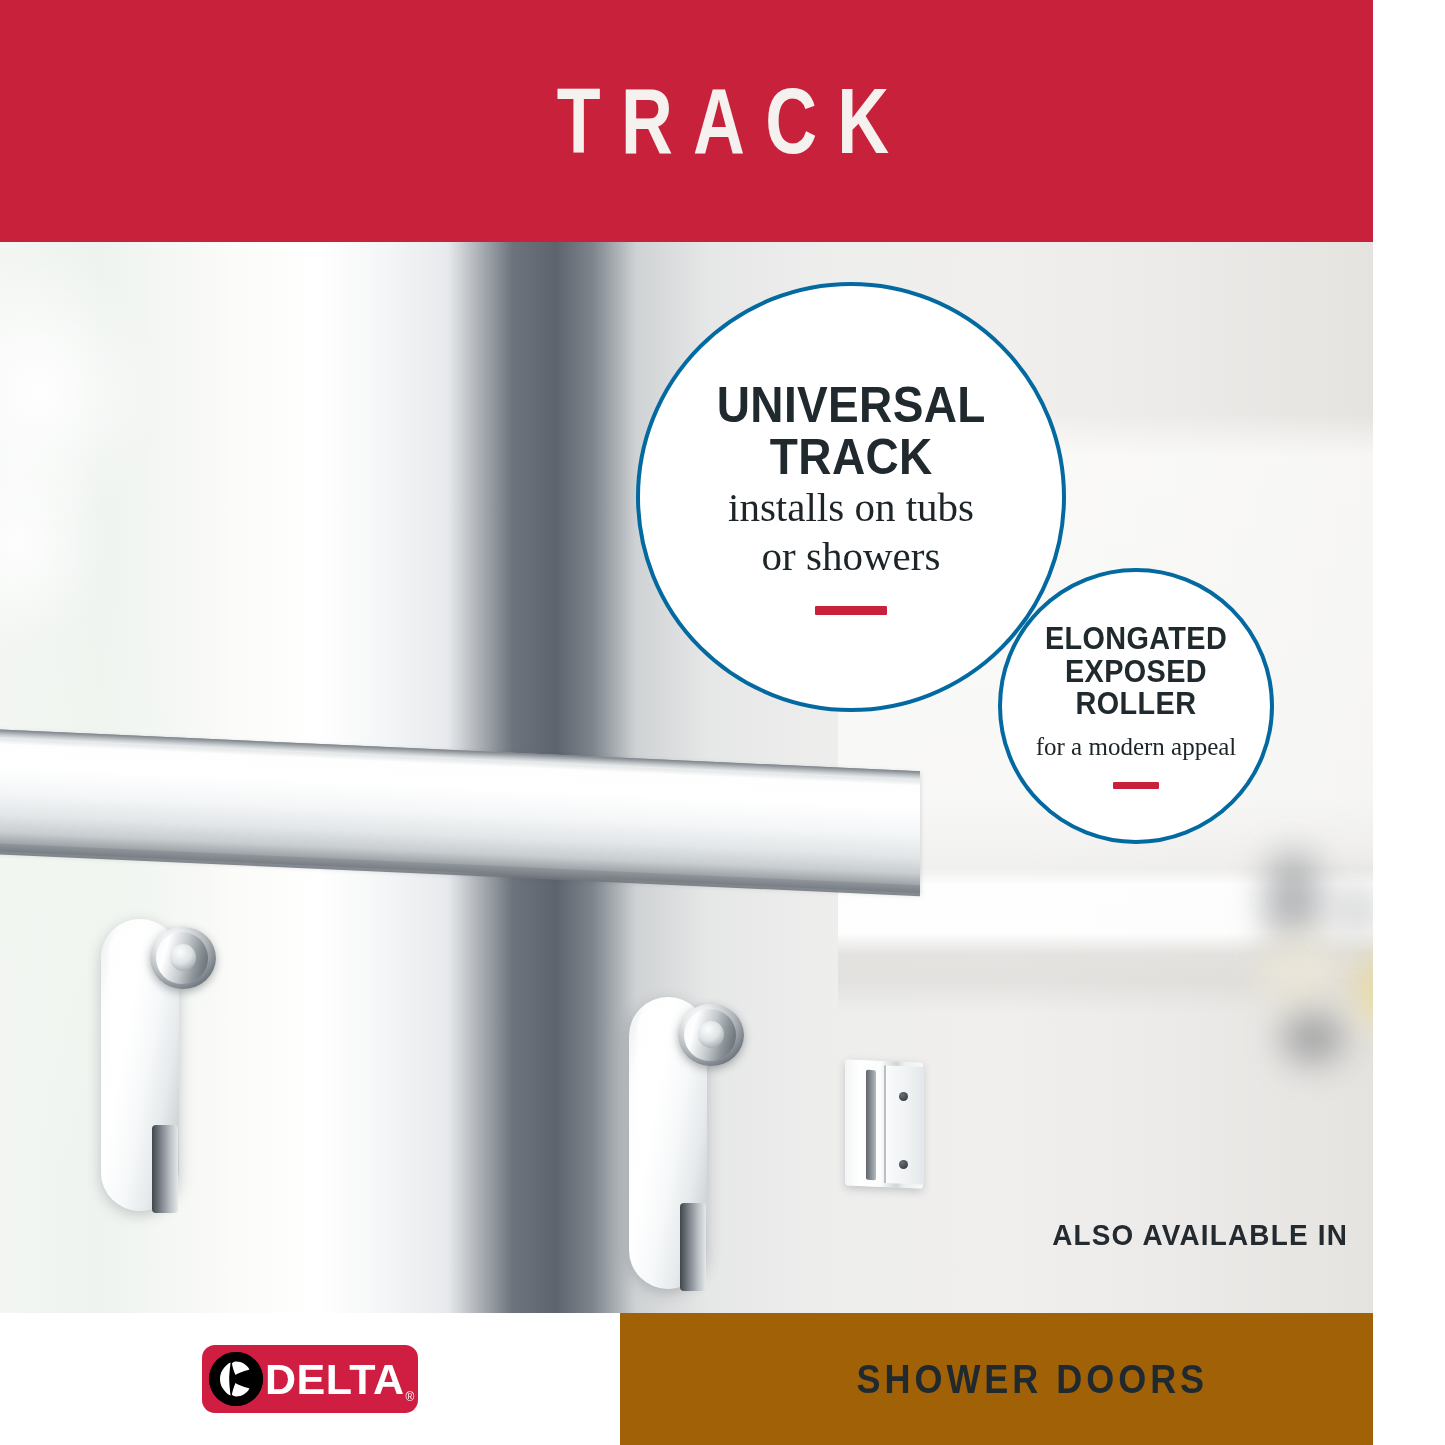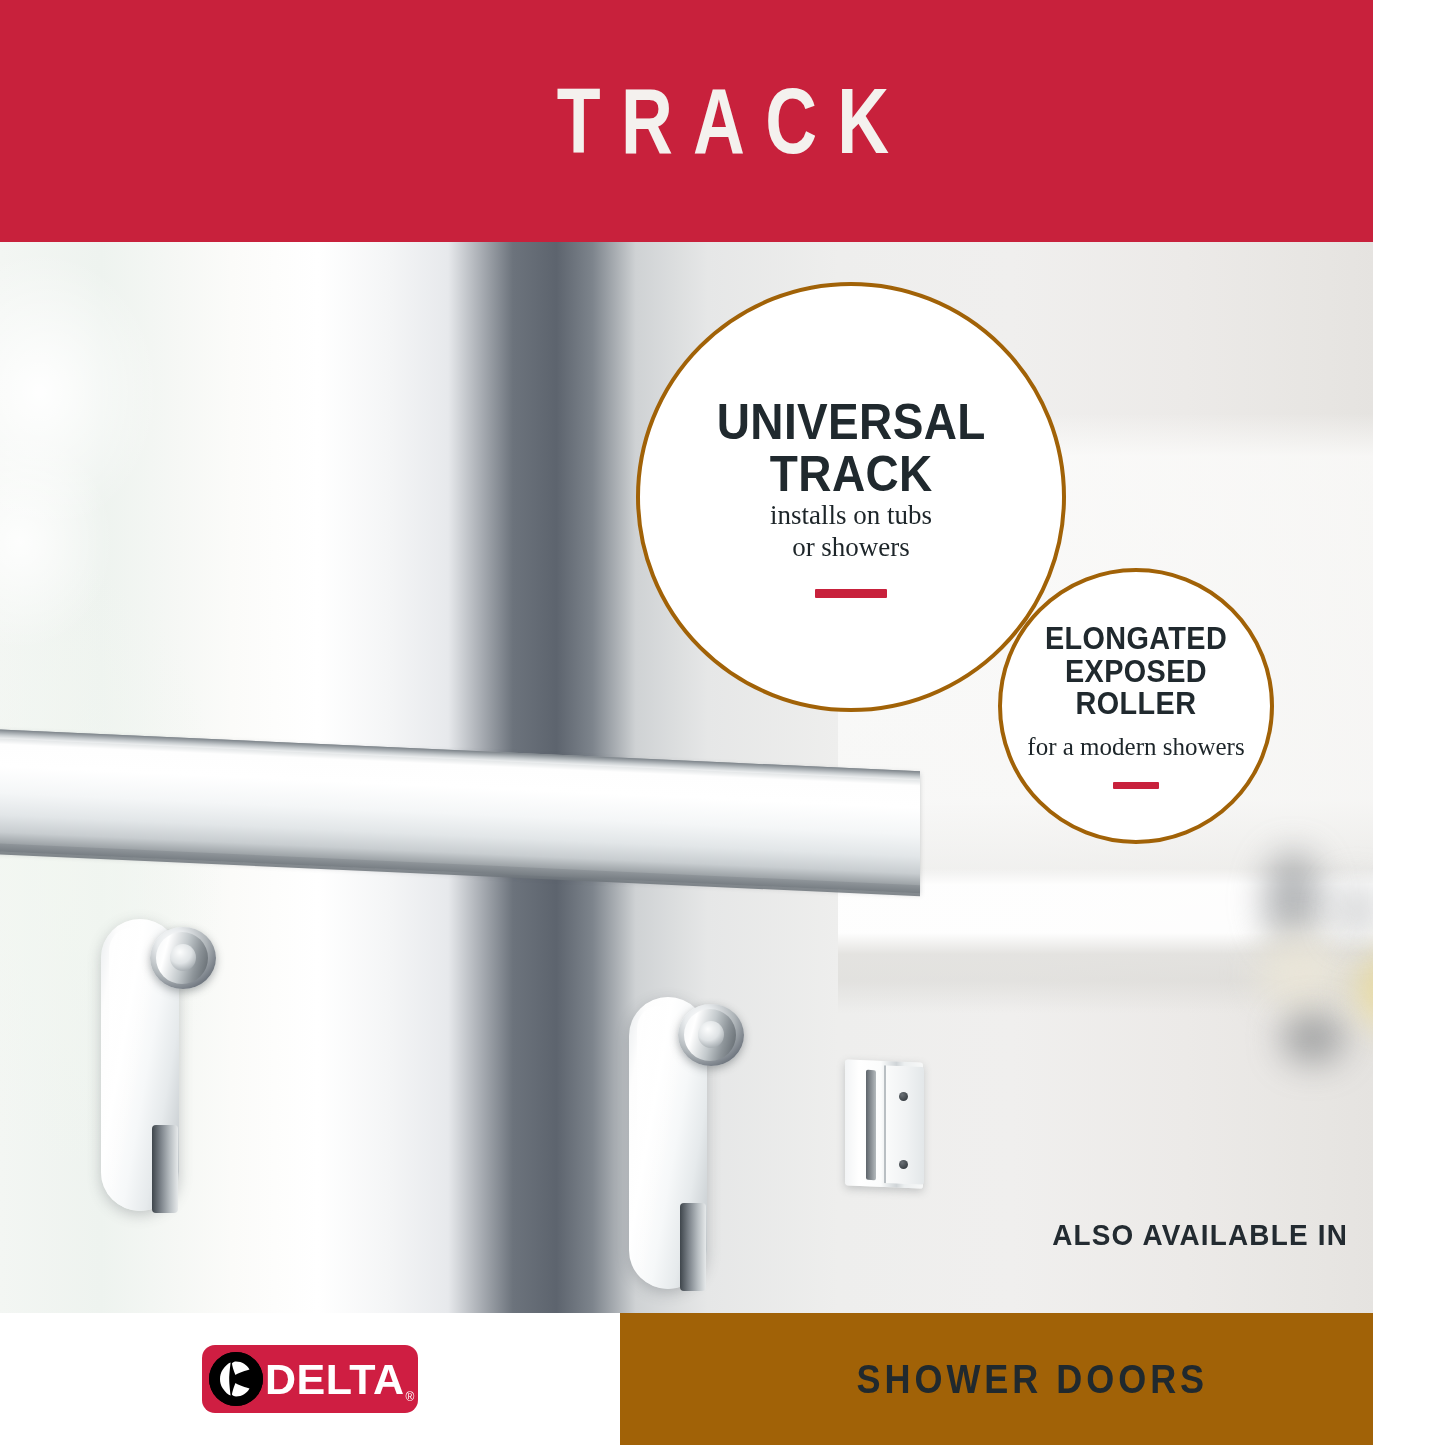--- a/index.html
+++ b/index.html
@@ -223,21 +223,21 @@
   #roller-R-outer { left:678px; top:762px; width:66px; height:62px; }
   #roller-R-rim { left:684px; top:767px; width:52px; height:52px; }
   #roller-R-hub { left:698px; top:779px; width:26px; height:27px; }
   #clip-R { left:680px; top:961px; width:26px; height:88px; }
 
   
   .callout {
     position:absolute;
     border-radius:50%;
     background:#ffffff;
-    border:4px solid #a16207;
+    border:4px solid #0369a1;
     display:flex; flex-direction:column;
     align-items:center; justify-content:center;
     text-align:center;
   }
   #callout-primary { left:636px; top:40px; width:430px; height:430px; }
   #callout-secondary { left:998px; top:326px; width:276px; height:276px;text-align:center; }
 
   .callout-head {
     color:#20292e;
     font-family:"Liberation Sans Narrow","Liberation Sans",sans-serif;
@@ -247,21 +247,21 @@
     text-transform:uppercase;
   }
   #callout-primary .callout-head { font-size:50px; transform:scaleX(.92); }
   #callout-secondary .callout-head { font-size:31px; transform:scaleX(.93); }
 
   .callout-sub {
     color:#1d2529;
     font-family:"Liberation Serif", serif;
     line-height:1.18;
   }
-  #callout-primary .callout-sub { font-size:27px; }
+  #callout-primary .callout-sub { font-size:41px; }
   #callout-secondary .callout-sub { font-size:25px; margin-top:12px; }
 
   .callout-dash {
     background:#c8213c;
     border-radius:1px;
   }
   #callout-primary .callout-dash { width:72px; height:9px; margin-top:26px; }
   #callout-secondary .callout-dash { width:46px; height:7px; margin-top:20px; }
 
   
@@ -399,21 +399,21 @@
       </div>
       <div class="callout-dash"></div>
     </div>
 
     <div class="callout" id="callout-secondary">
       <div class="callout-head">
         <div>ELONGATED</div>
         <div>EXPOSED ROLLER</div>
       </div>
       <div class="callout-sub">
-        <div>for a modern showers</div>
+        <div>for a modern appeal</div>
       </div>
       <div class="callout-dash"></div>
     </div>
 
     <div id="also-available">
       <div id="also-available-title">ALSO AVAILABLE IN</div>
 
     </div>
   </div>
 

